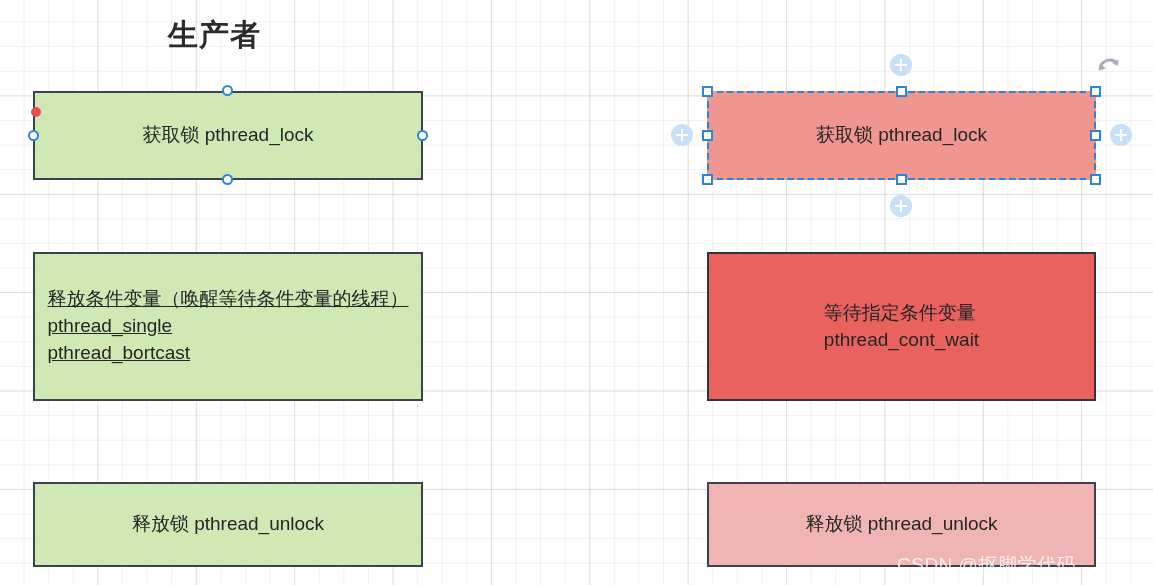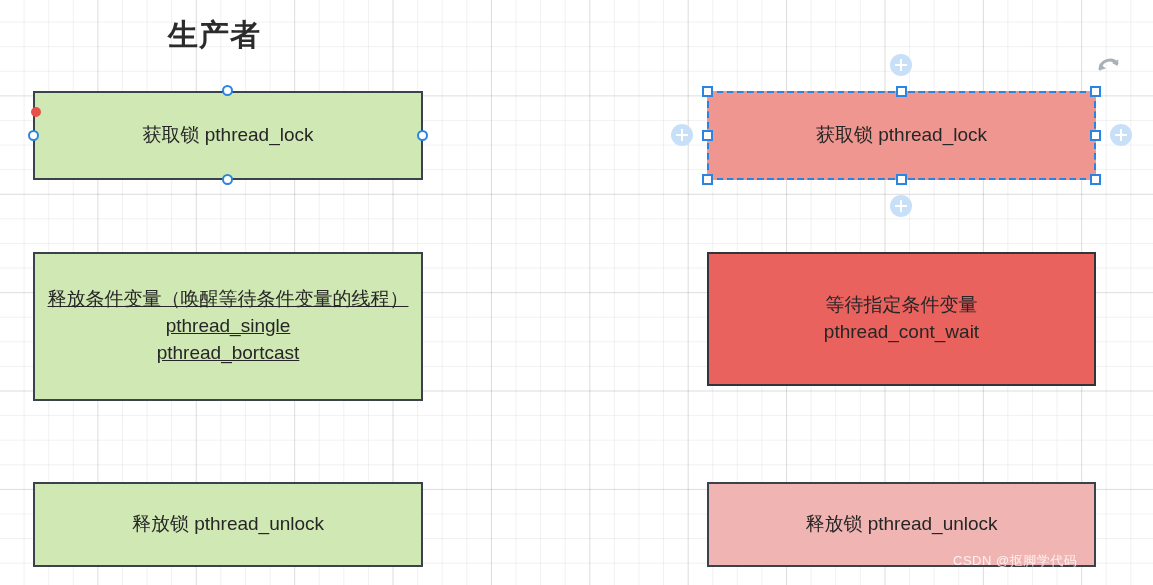--- a/index.html
+++ b/index.html
@@ -45,21 +45,21 @@
   #heading-producer { left: 168px; top: 20px; }
   #heading-consumer { left: 843px; top: 20px; }
 
   
   .node {
     position: absolute;
     box-sizing: border-box;
     display: flex;
     align-items: center;
     justify-content: center;
-    text-align: center;
+    text-align: left;
     color: #262626;
     font-size: 19px;
     line-height: 1.42;
     white-space: pre-line;
     padding: 4px 10px;
   }
   .node.green {
     background: #cfe8b4;
     border: 2px solid #3a424b;
   }
@@ -77,21 +77,21 @@
     outline: 2px dashed #2a85e0;
     outline-offset: -2px;
   }
 
   
   #node-p1 { left: 33px;  top: 91px;  width: 390px; height: 89px; }
   #node-p2 { left: 33px;  top: 252px; width: 390px; height: 149px; text-decoration: underline; }
   #node-p3 { left: 33px;  top: 482px; width: 390px; height: 85px; }
 
   #node-c1 { left: 707px; top: 91px;  width: 389px; height: 89px; }
-  #node-c2 { left: 707px; top: 252px; width: 389px; height: 134px; }
+  #node-c2 { left: 707px; top: 252px; width: 389px; height: 149px; }
   #node-c3 { left: 707px; top: 482px; width: 389px; height: 85px; }
 
   
   .anchor {
     position: absolute;
     width: 11px;
     height: 11px;
     border-radius: 50%;
     background: #ffffff;
     border: 2px solid #2a85e0;
@@ -161,23 +161,23 @@
     left: 1094px;
     top: 53px;
     width: 30px;
     height: 30px;
     z-index: 7;
   }
 
   
   #watermark {
     position: absolute;
-    left: 953px;
+    left: 897px;
     top: 552px;
-    font-size: 13px;
+    font-size: 19px;
     color: rgba(255,255,255,0.82);
     white-space: nowrap;
     letter-spacing: 0.5px;
     z-index: 8;
     pointer-events: none;
   }
 </style>
 </head>
 <body>
 

